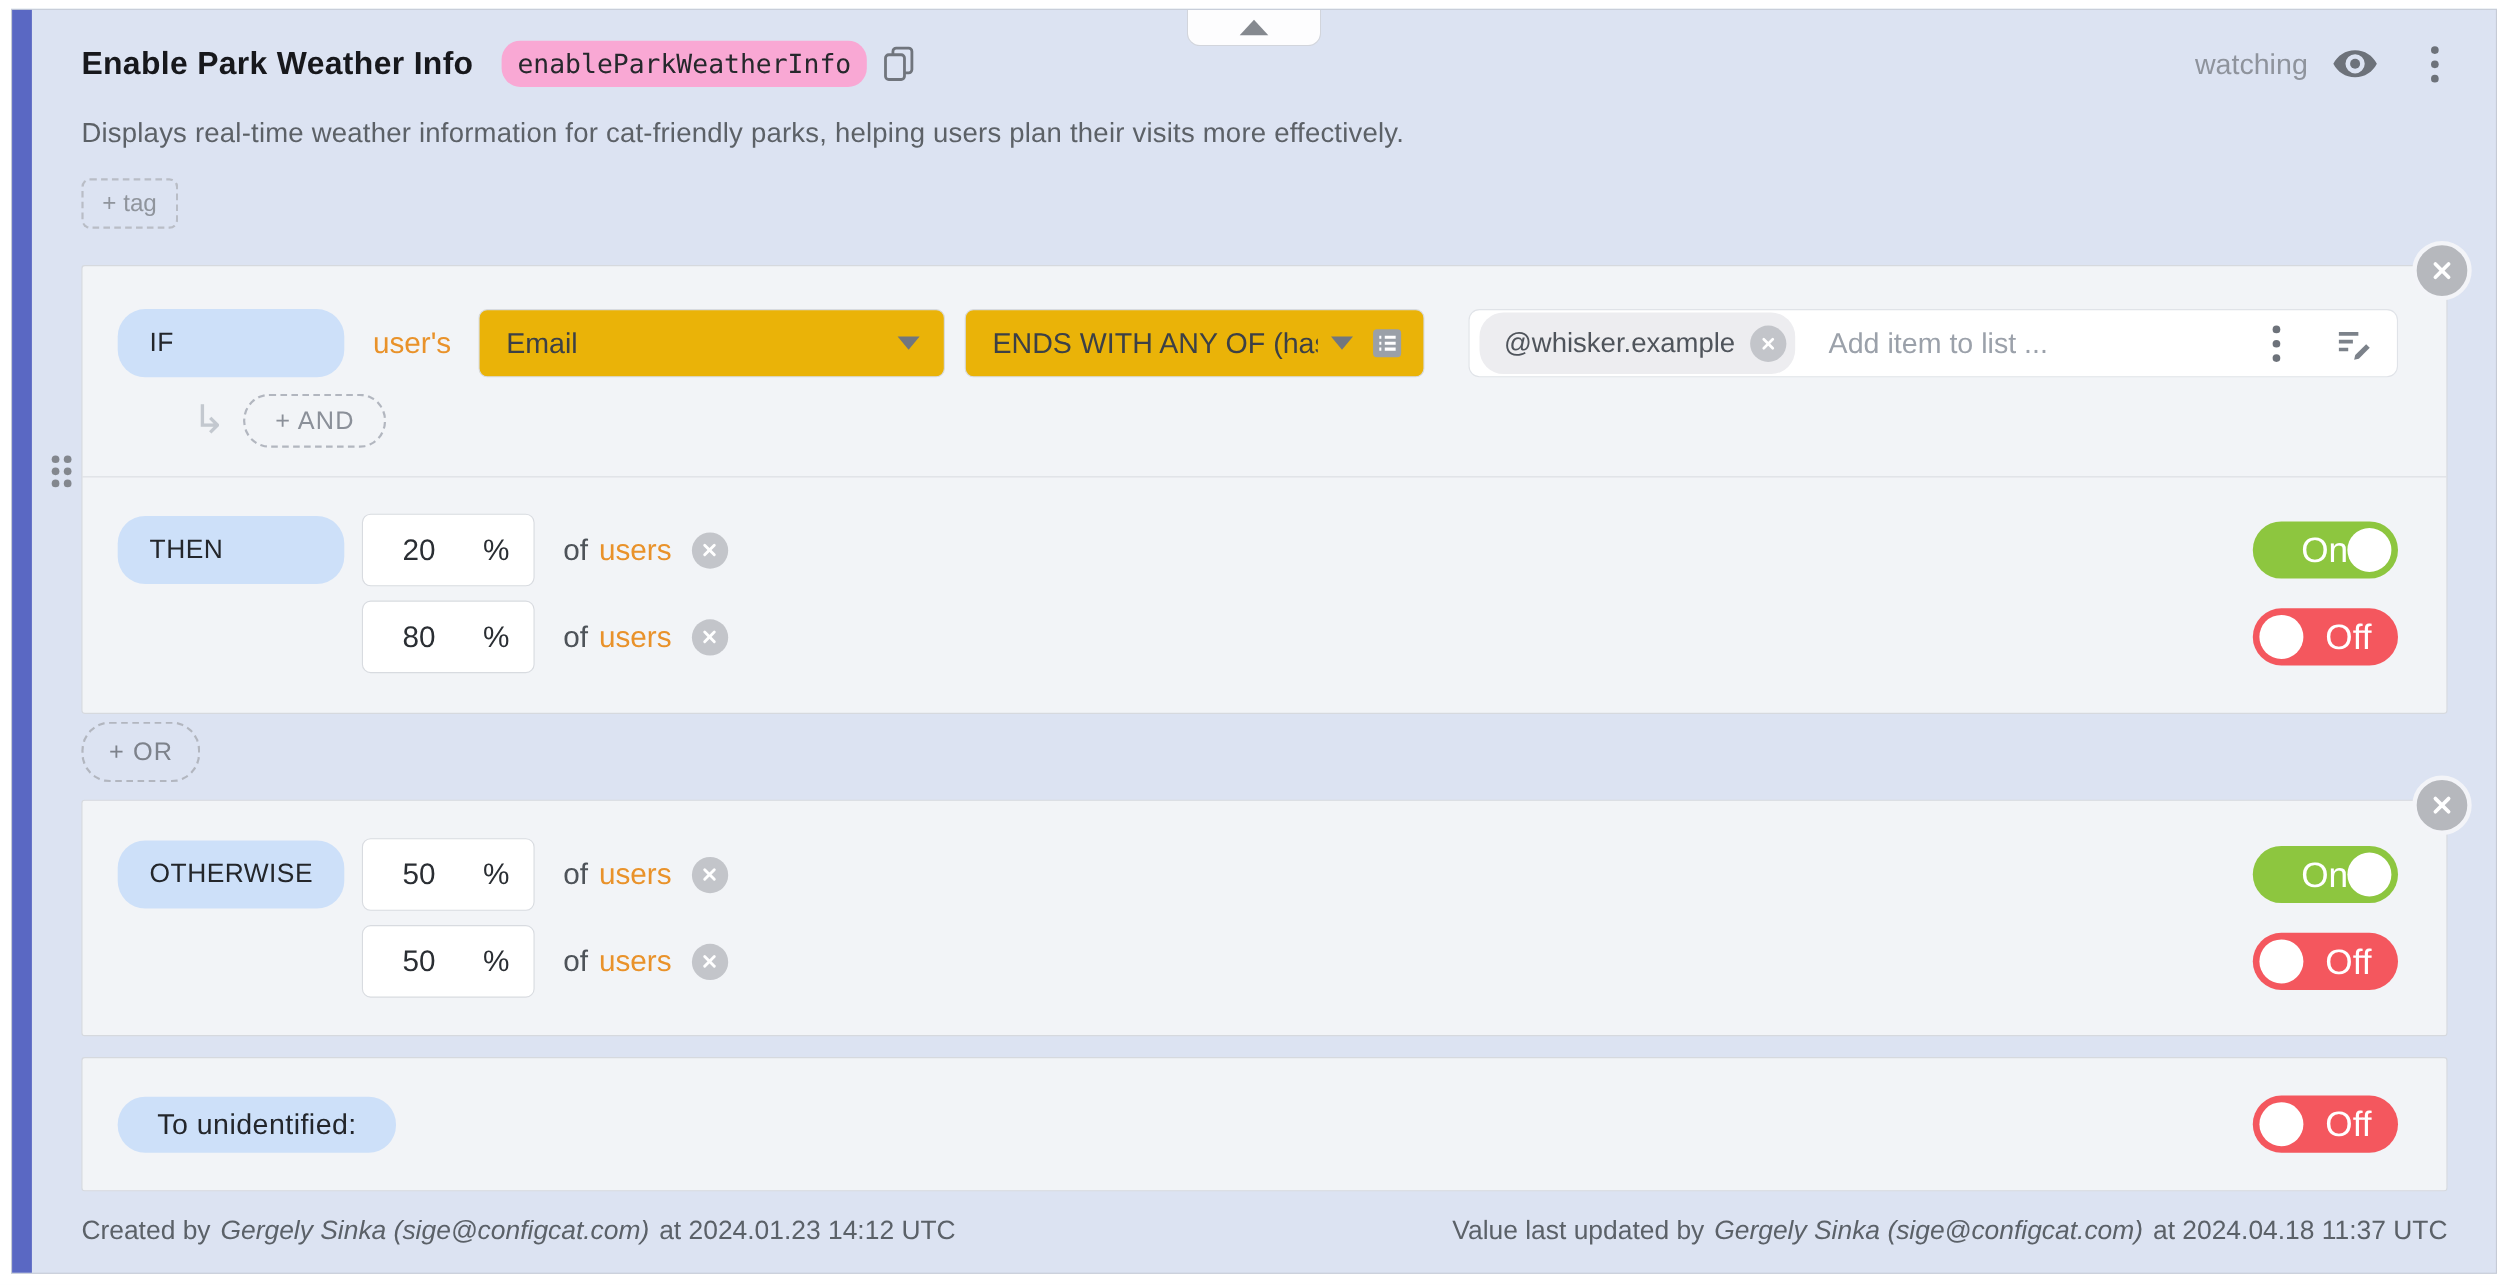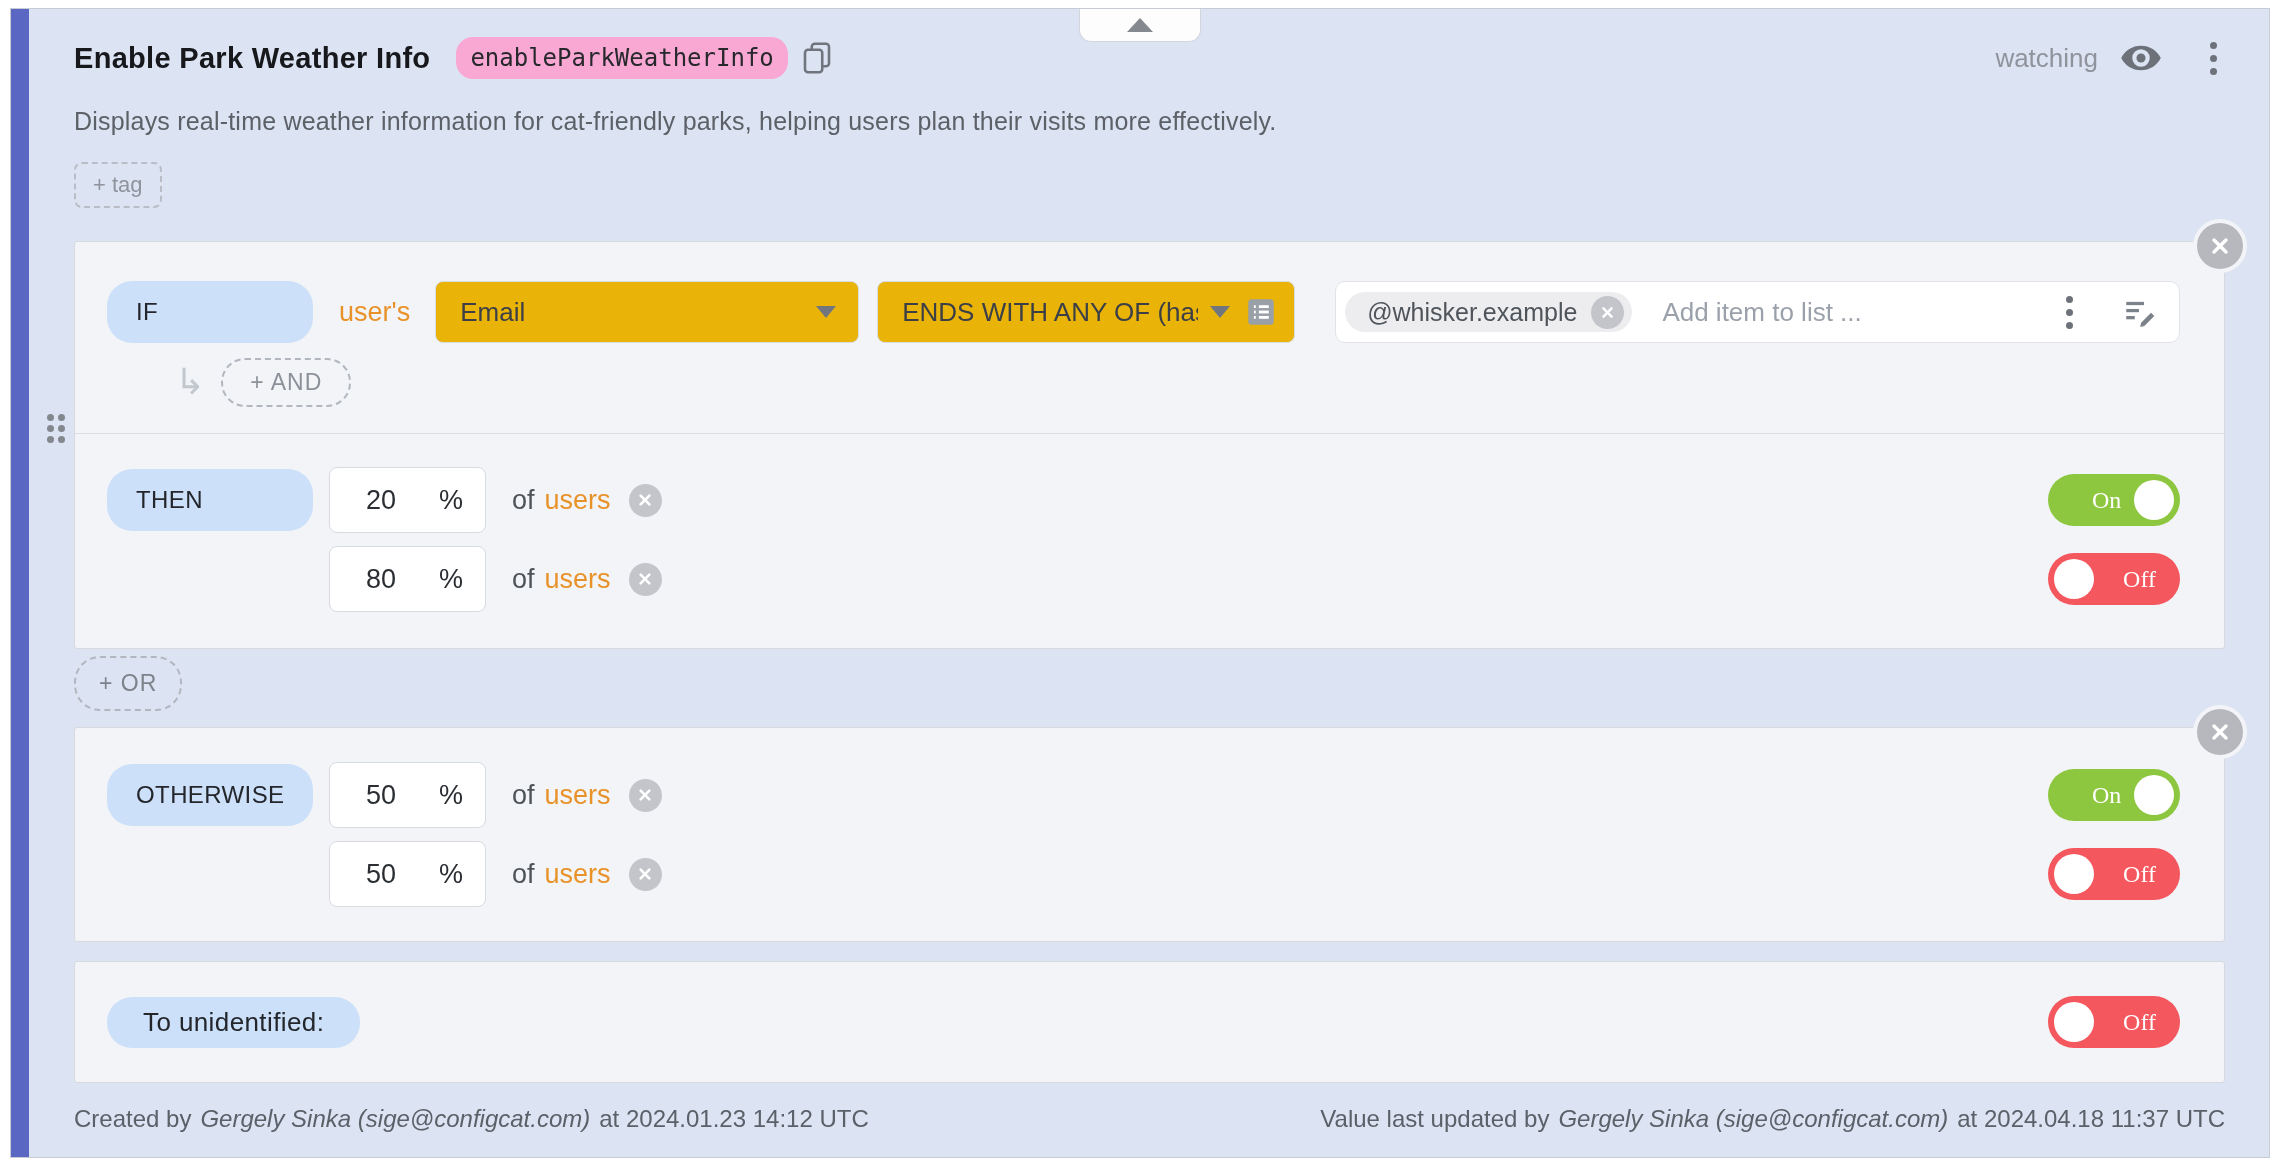--- a/index.html
+++ b/index.html
@@ -51,21 +51,21 @@
   .sel-box{height:62px;background:#eab308;border:1px solid #d8dbe0;border-radius:8px;display:flex;
     align-items:center;padding:0 22px 0 24px;box-sizing:border-box;font-size:26px;color:#3c4046;cursor:pointer;}
   .sel-attr{width:424px;}
   .sel-comp{width:418px;margin-left:18px;padding-right:16px;}
   .chev{width:0;height:0;border-left:10px solid transparent;border-right:10px solid transparent;
     border-top:12px solid #71767e;margin-left:auto;flex:none;}
   .comp-text{white-space:nowrap;overflow:hidden;}
   .list-icon{margin-left:14px;flex:none;display:flex;}
   .list-editor{flex:1;height:62px;margin-left:40px;background:#fff;border:1px solid #e0e3e8;
     border-radius:10px;display:flex;align-items:center;padding:0 22px 0 9px;box-sizing:border-box;}
-  .item-chip{height:40px;background:#ededf0;border-radius:22px;display:flex;align-items:center;
+  .item-chip{height:56px;background:#ededf0;border-radius:22px;display:flex;align-items:center;
     padding:0 8px 0 22px;font-size:25px;color:#4f545b;flex:none;}
   .xc{width:33px;height:33px;border-radius:50%;background:#c3c5ca;display:flex;align-items:center;
     justify-content:center;cursor:pointer;flex:none;}
   .item-chip .xc{margin-left:14px;}
   .add-input{border:none;outline:none;flex:1;margin-left:28px;font-size:26px;color:#5d6269;
     background:transparent;font-family:"Liberation Sans", sans-serif;}
   .add-input::placeholder{color:#9ba1aa;}
   .le-kebab{margin:0 40px 0 10px;}
   .edit-icon{display:flex;cursor:pointer;}
 
@@ -83,21 +83,21 @@
   .chip-space{width:222px;flex:none;}
   .pct-box{width:157px;height:66px;background:#fff;border:1px solid #d8dbe0;border-radius:8px;
     display:flex;align-items:center;justify-content:space-between;padding:0 22px 0 36px;
     box-sizing:border-box;font-size:27px;color:#2a2e33;}
   .of-word{margin-left:26px;color:#4e5359;font-size:27px;}
   .users-word{margin-left:10px;color:#e9922a;font-size:27px;cursor:pointer;}
   .serve-row .xc{margin-left:18px;}
   .serve-spacer{flex:1;}
 
   .toggle{width:132px;height:52px;border-radius:26px;position:relative;display:flex;align-items:center;
-    color:#fff;font-size:24px;cursor:pointer;flex:none;box-sizing:border-box;font-family:Liberation Serif, serif;}
+    color:#fff;font-size:32px;cursor:pointer;flex:none;box-sizing:border-box;}
   .toggle .knob{position:absolute;top:6px;width:40px;height:40px;border-radius:50%;background:#fff;}
   .toggle.on{background:#8dc63f;padding-left:44px;}
   .toggle.on .knob{right:6px;}
   .toggle.off{background:#f4575e;justify-content:flex-end;padding-right:24px;}
   .toggle.off .knob{left:6px;}
 
   .or-btn{margin-top:7px;display:inline-block;border:2px dashed #b2b6bf;border-radius:26px;
     padding:12px 23px;color:#7d828b;font-size:23px;letter-spacing:1px;cursor:pointer;}
   .card2{margin-top:16px;}
   .ow-area{padding:34px 44px 34px 32px;}

